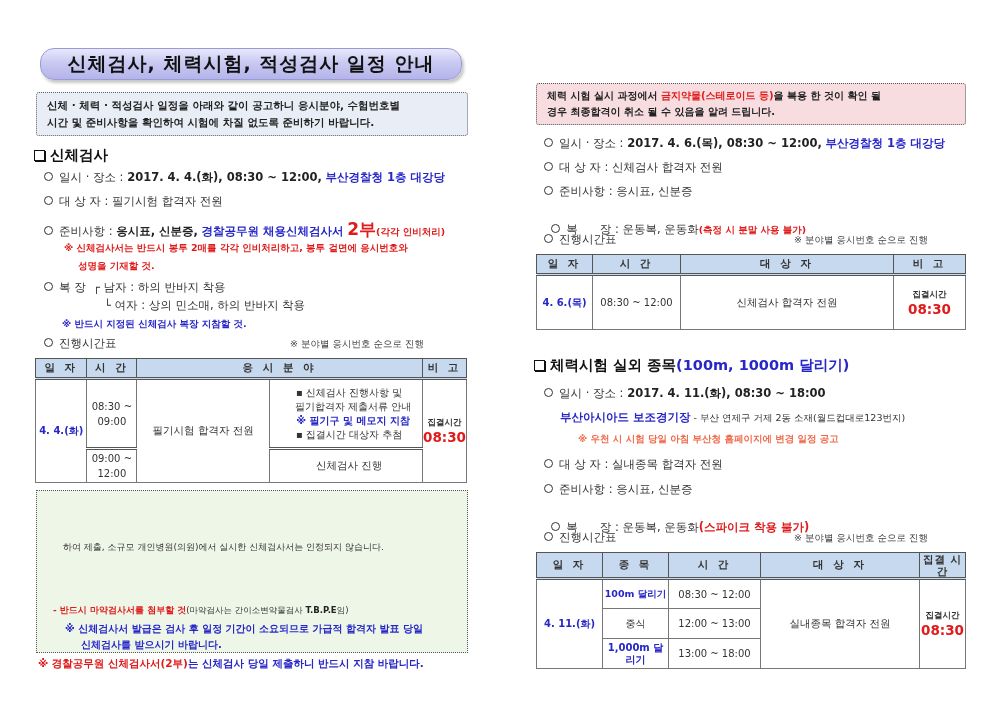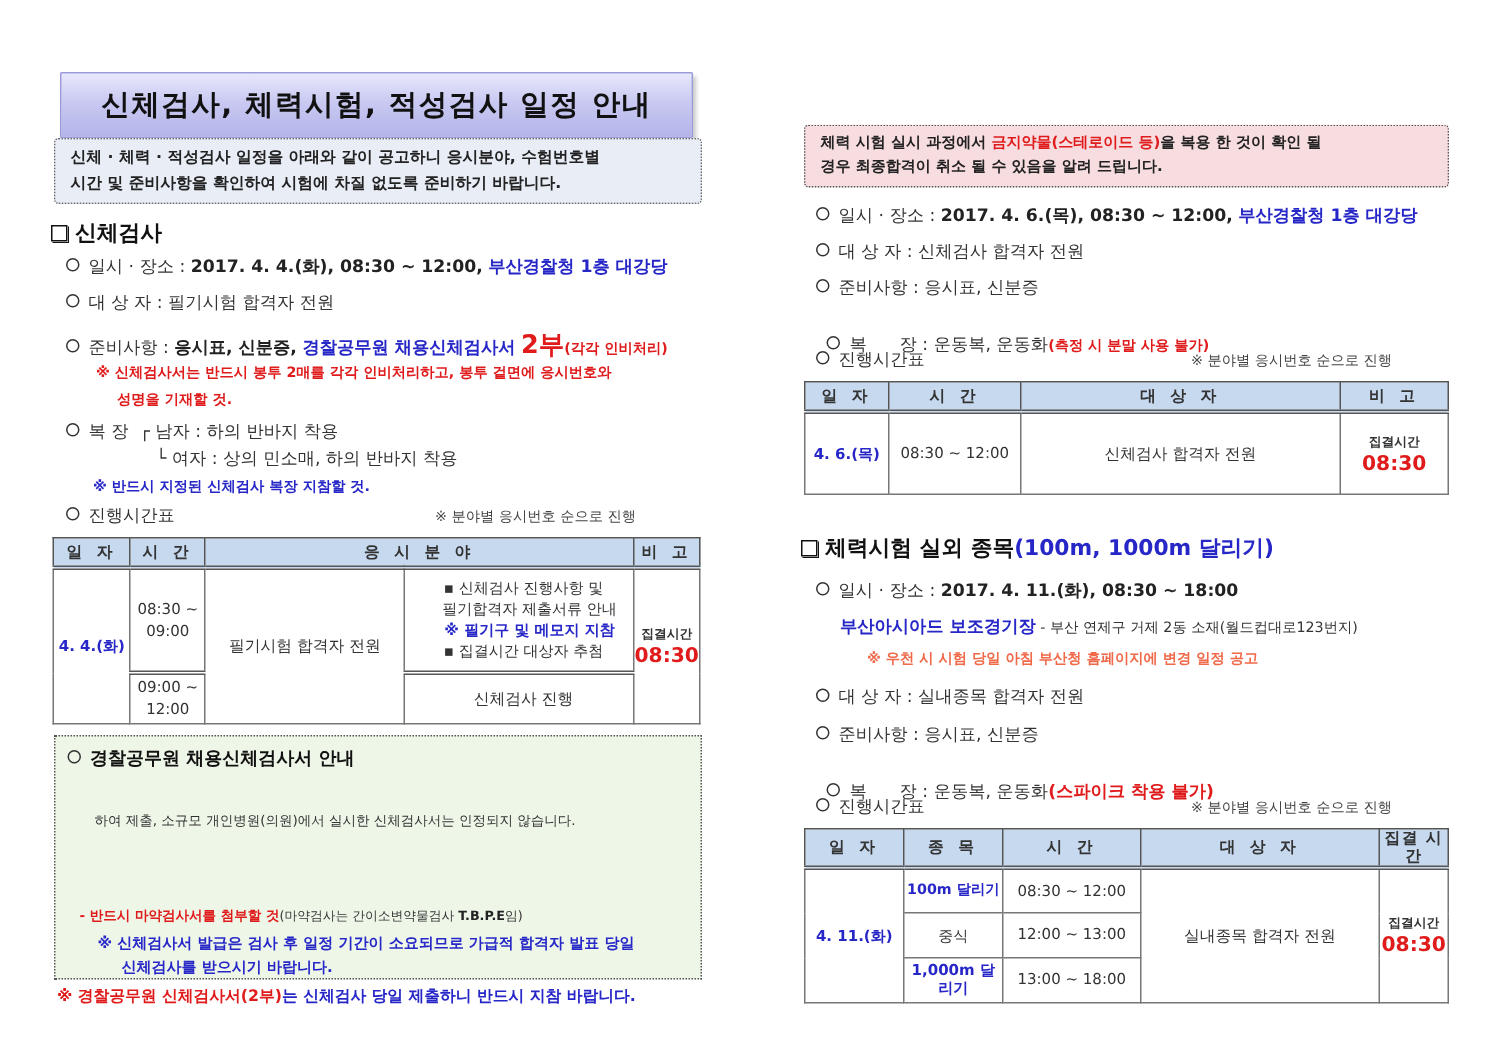--- a/index.html
+++ b/index.html
@@ -1,22 +1,22 @@
 <!DOCTYPE html>
 <html><head>
 <meta charset="utf-8">
 <style>
   * { box-sizing: border-box; margin: 0; padding: 0; }
   html, body { width: 1000px; height: 707px; background: #ffffff; overflow: hidden; }
   body { font-family: "DejaVu Sans", "Liberation Sans", sans-serif; color: #222; position: relative; }
 
   .title-bar {
-    position: absolute; left: 40px; top: 48px; width: 422px; height: 44px;
+    position: absolute; left: 40px; top: 48px; width: 422px; height: 32px;
     background: linear-gradient(to bottom, #e8e8fb 0%, #c9c9f2 45%, #b4b4ea 100%);
-    border: 1px solid #9a9ad8; border-radius: 1px;
+    border: 1px solid #9a9ad8; border-radius: 14px;
     box-shadow: 2px 3px 3px #c8c8c8;
     display: flex; align-items: center; justify-content: center;
     font-size: 19px; font-weight: bold; color: #111; letter-spacing: 1px;
   }
   .intro-box {
     position: absolute; left: 36px; top: 92px; width: 432px; height: 44px;
     background: #e8edf6; border: 1px dotted #666; border-radius: 3px;
     padding: 4px 10px; font-size: 10.5px; line-height: 17px; font-weight: bold; color: #222;
   }
   .sec-head {
@@ -115,23 +115,20 @@
     </td>
   </tr>
   <tr style="height:34px;">
     <td style="line-height:15px; padding:0 4px;">09:00 ~ 12:00</td>
     <td class="cell-left" style="font-size:10.5px;">신체검사 진행</td>
   </tr>
 </tbody>
   </table>
 
 <div class="green-box">
-  <div class="line" style="left:8px; top:6px; font-size:12px; font-weight:bold; color:#111;">
-    <span class="circ"></span><span>경찰공무원 채용신체검사서 안내</span>
-  </div>
   <div class="line" style="left:26px; top:50px; font-size:9px;">하여 제출, 소규모 개인병원(의원)에서 실시한 신체검사서는 인정되지 않습니다.</div>
   <div class="line" style="left:16px; top:113px; font-size:9px;">
     <span class="red">- 반드시 마약검사서를 첨부할 것</span><span style="font-size:8.5px;">(마약검사는 간이소변약물검사 </span><span class="b" style="font-size:8.5px;">T.B.P.E</span><span style="font-size:8.5px;">임)</span>
   </div>
   <div class="line blue" style="left:28px; top:131px; font-size:10px;">※ 신체검사서 발급은 검사 후 일정 기간이 소요되므로 가급적 합격자 발표 당일</div>
   <div class="line blue" style="left:44px; top:147px; font-size:10px;">신체검사를 받으시기 바랍니다.</div>
 </div>
 
 <div class="line" style="left:38px; top:657px; font-size:10.5px;">
   <span class="red">※ 경찰공무원 신체검사서(2부)</span><span class="blue">는 신체검사 당일 제출하니 반드시 지참 바랍니다.</span>

